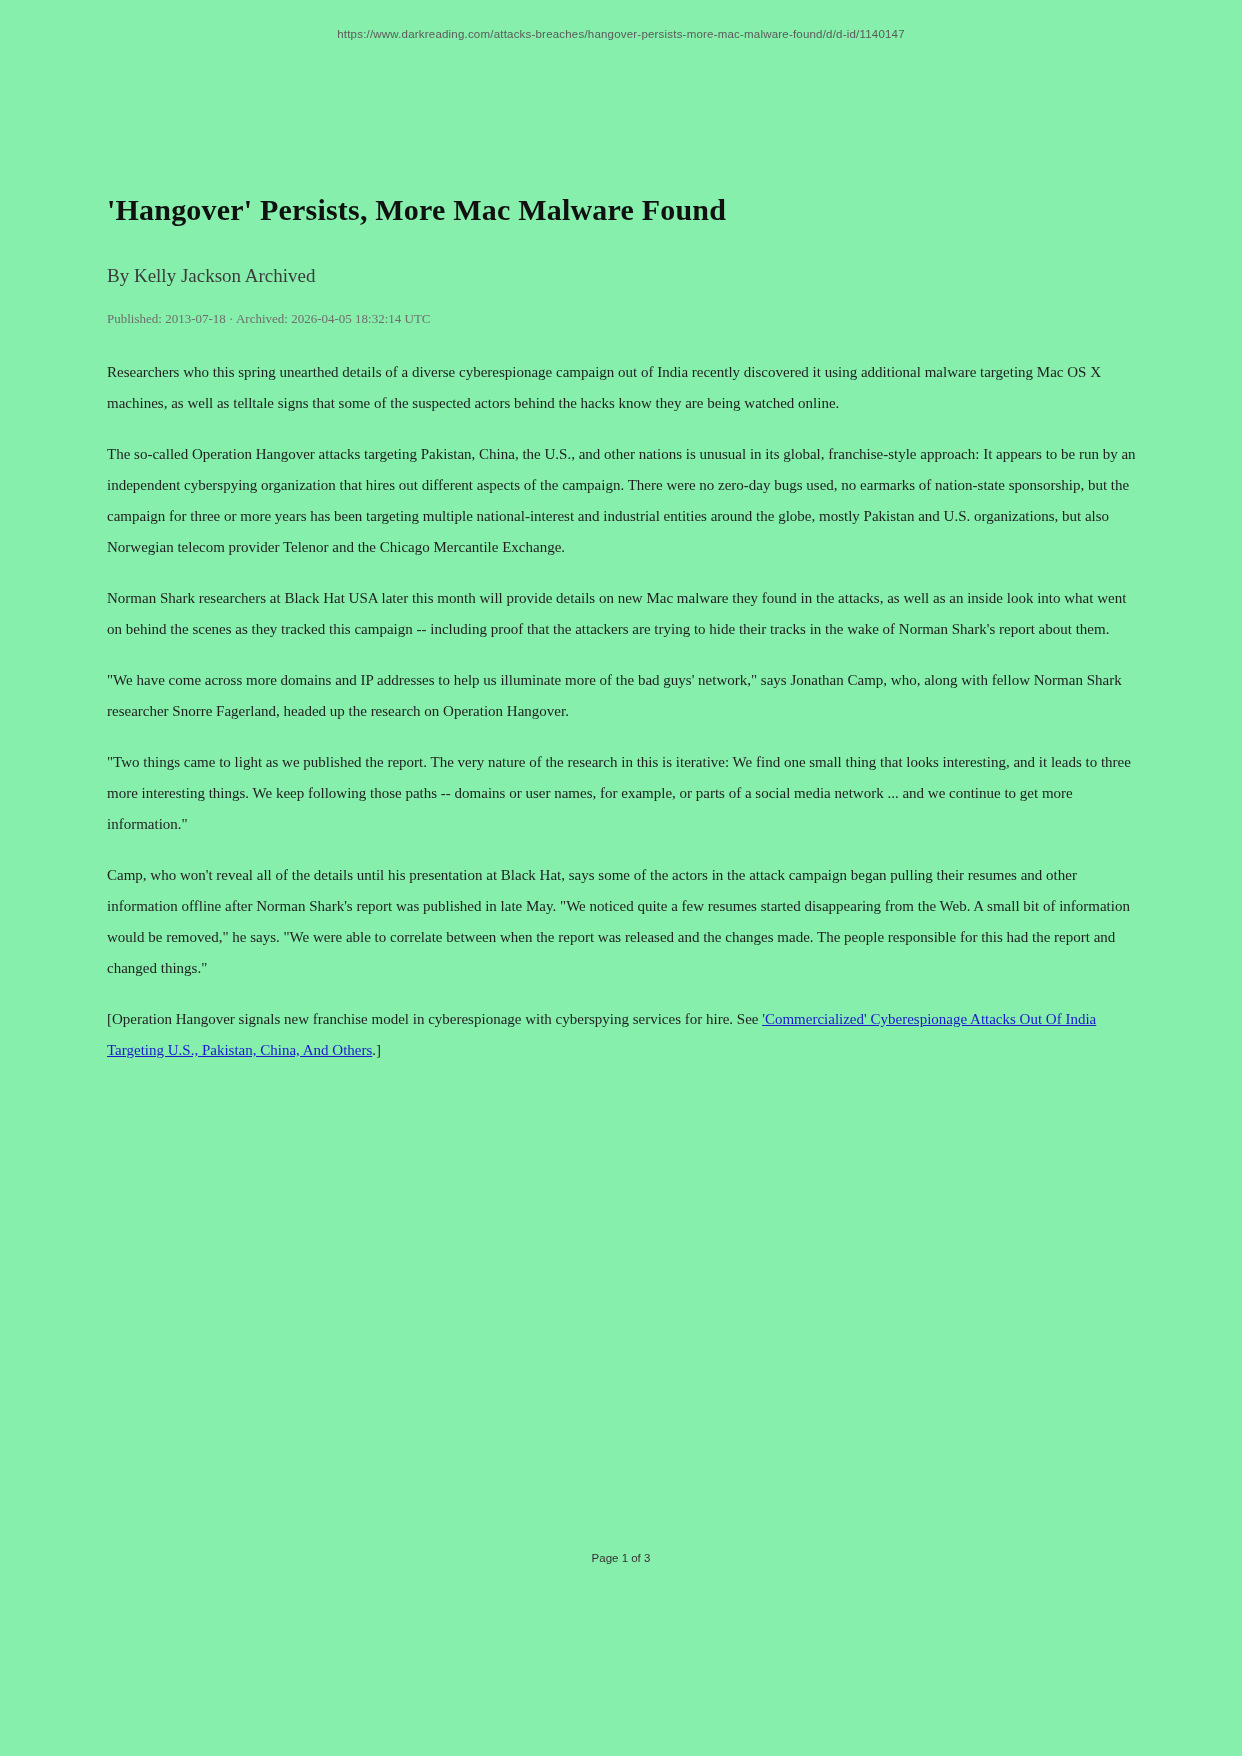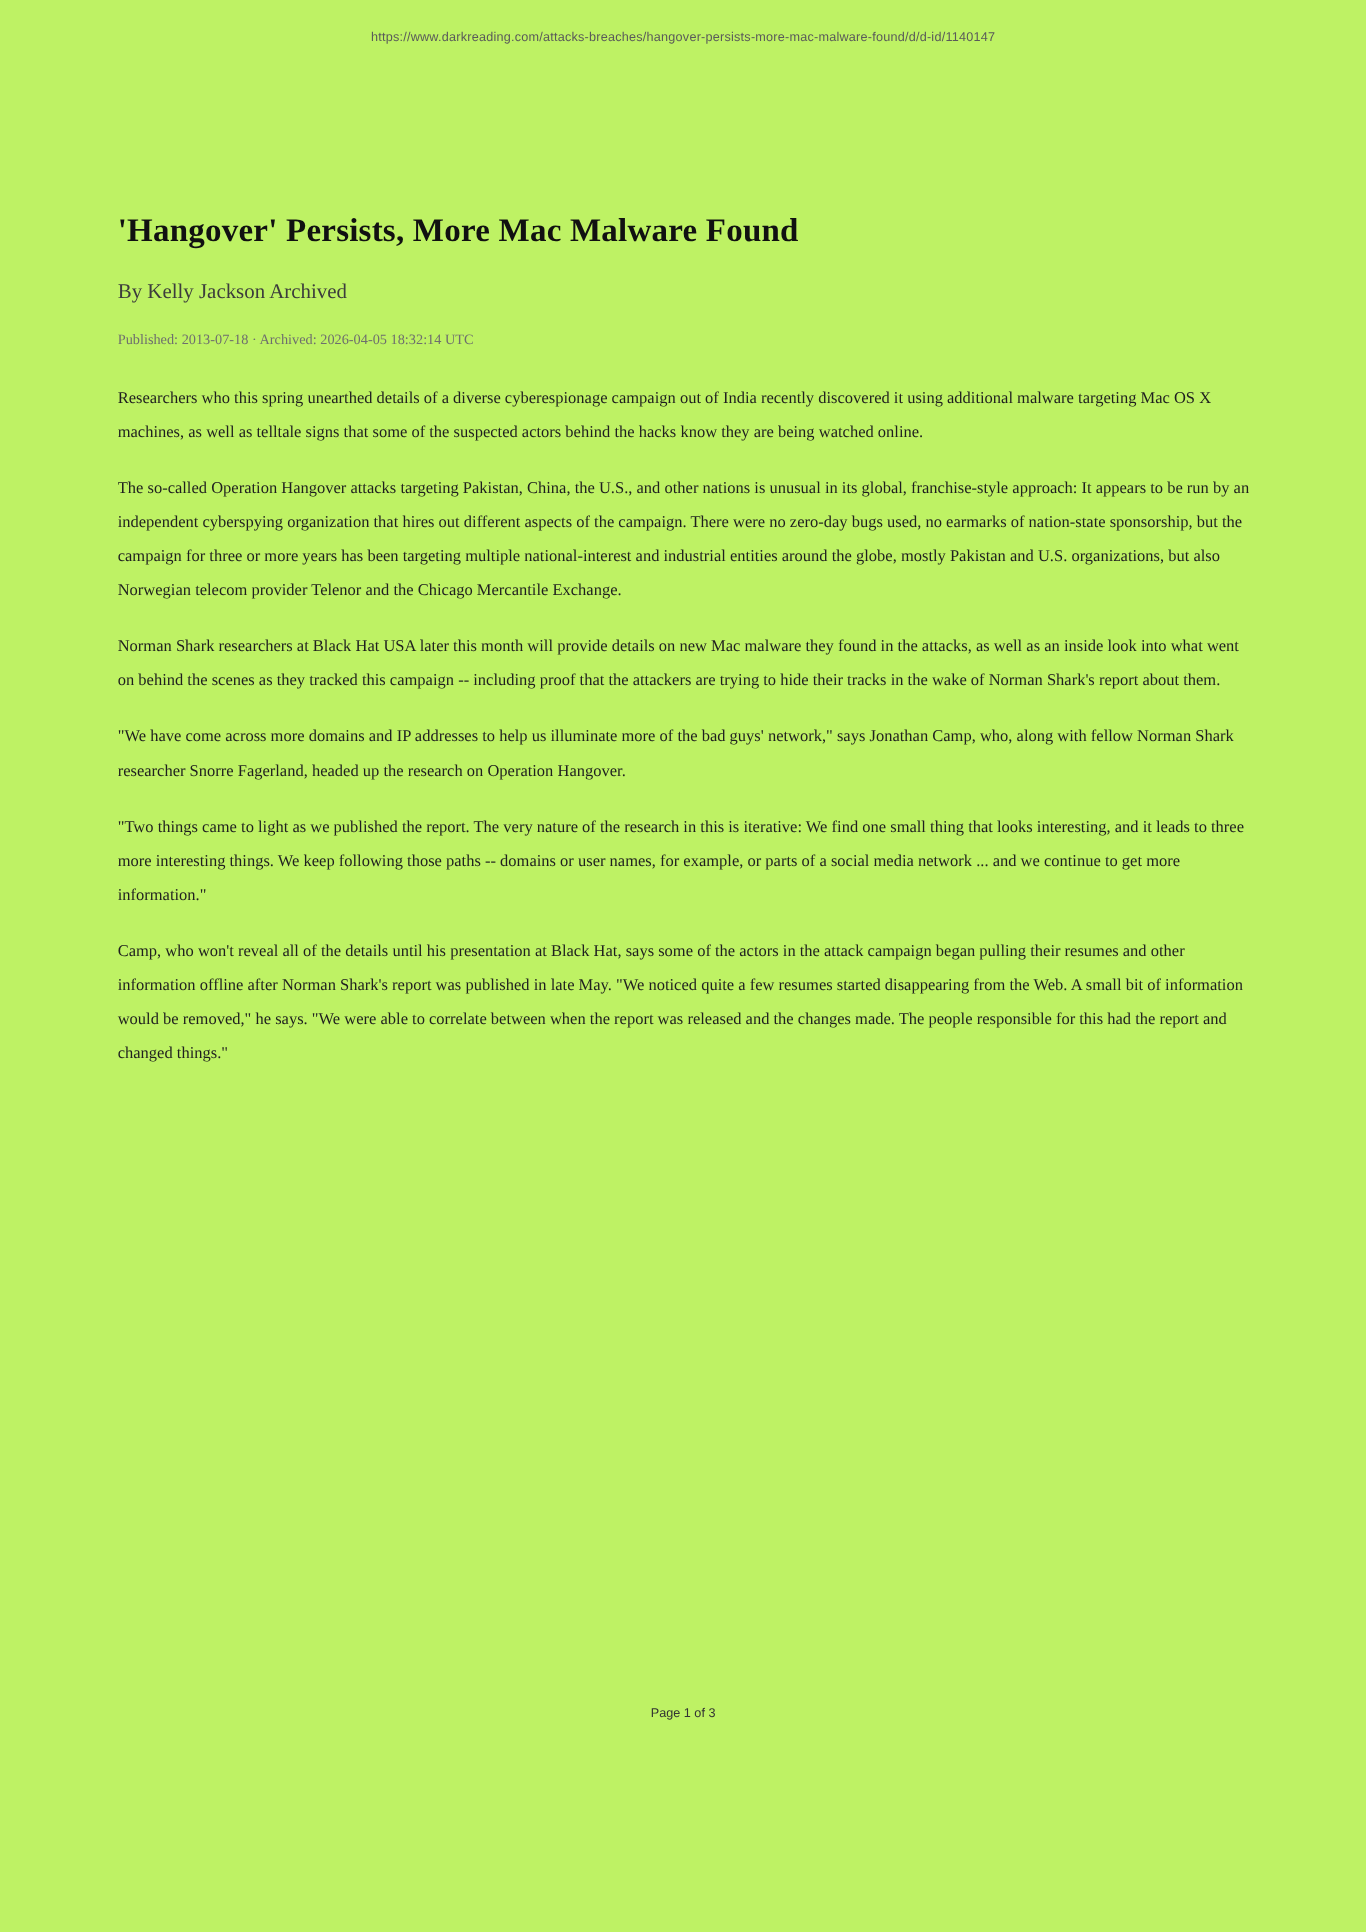--- a/index.html
+++ b/index.html
@@ -2,21 +2,21 @@
 <html><head>
 <meta charset="utf-8">
 <style>
   * { margin: 0; padding: 0; box-sizing: border-box; }
   html, body { background: #ffffff; }
   .page {
     position: relative;
     width: 1242px;
     height: 1756px;
     margin: 0 auto;
-    background: #bef264;
+    background: #86efac;
     overflow: hidden;
     font-family: "Liberation Serif", serif;
     color: #1a1a1a;
   }
   .url-header {
     position: absolute;
     top: 28px;
     left: 0;
     width: 100%;
     text-align: center;
@@ -29,21 +29,21 @@
     position: absolute;
     top: 193px;
     left: 107px;
     width: 1032px;
   }
   h1.title {
     font-family: "Liberation Serif", serif;
     font-size: 30px;
     font-weight: bold;
     color: #111111;
-    margin-bottom: 28px;
+    margin-bottom: 38px;
     letter-spacing: 0.2px;
   }
   .byline {
     font-size: 19px;
     color: #3c3c3c;
     margin-bottom: 24px;
   }
   .meta {
     font-size: 13px;
     color: #6e6e6e;
@@ -92,18 +92,19 @@
 
     <p class="body">Norman Shark researchers at Black Hat USA later this month will provide details on new Mac malware they found in the attacks, as well as an inside look into what went on behind the scenes as they tracked this campaign -- including proof that the attackers are trying to hide their tracks in the wake of Norman Shark's report about them.</p>
 
     <p class="body">"We have come across more domains and IP addresses to help us illuminate more of the bad guys' network," says Jonathan Camp, who, along with fellow Norman Shark researcher Snorre Fagerland, headed up the research on Operation Hangover.</p>
 
     <p class="body">"Two things came to light as we published the report. The very nature of the research in this is iterative: We find one small thing that looks interesting, and it leads to three more interesting things. We keep following those paths -- domains or user names, for example, or parts of a social media network ... and we continue to get more information."</p>
 
     <p class="body">Camp, who won't reveal all of the details until his presentation at Black Hat, says some of the actors in the attack campaign began pulling their resumes and other information offline after Norman Shark's report was published in late May. "We noticed quite a few resumes started disappearing from the Web. A small bit of information would be removed," he says. "We were able to correlate between when the report was released and the changes made. The people responsible for this had the report and changed things."</p>
 
 
+    <p class="body"><span>[Operation Hangover signals new franchise model in cyberespionage with cyberspying services for hire. See </span><a class="article-link" href="#" style="color: rgb(26, 26, 204);">'Commercialized' Cyberespionage Attacks Out Of India Targeting U.S., Pakistan, China, And Others</a><span>.]</span></p>
 
   </div>
 
   <div class="footer">Page 1 of 3</div>
 
 </div>
 
 </body></html>

